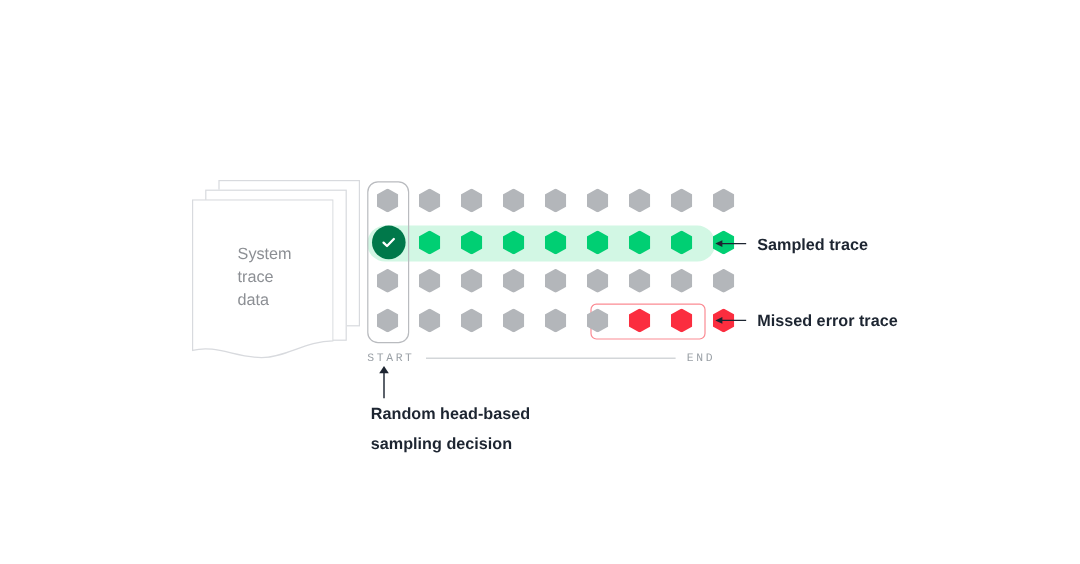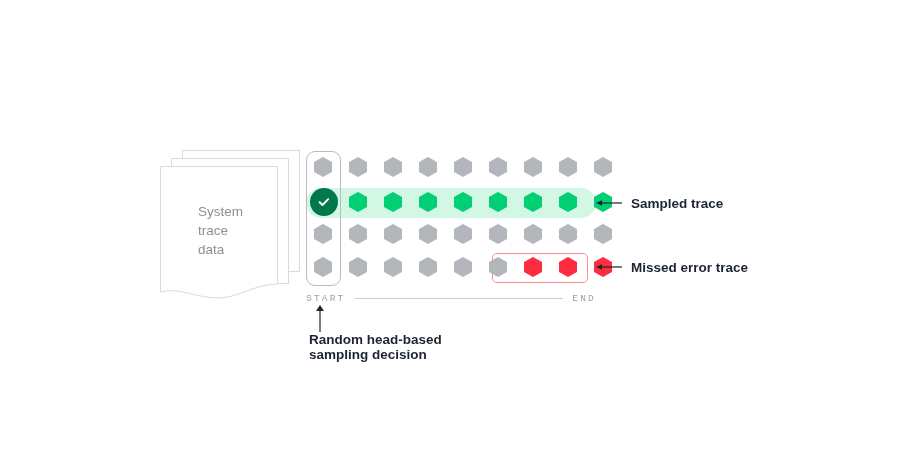--- a/index.html
+++ b/index.html
@@ -179,21 +179,21 @@
     width: 14px;
     height: 28px;
   }
   #anno-arrow svg { display: block; }
   #anno-text {
     position: absolute;
     left: 309px;
     top: 332px;
     width: 240px;
     font-size: 13.5px;
-    line-height: 15px;
+    line-height: 25px;
     font-weight: 700;
     color: #1d2531;
     white-space: pre-line;
   }
 
   
   .callout {
     position: absolute;
     display: flex;
     align-items: center;

